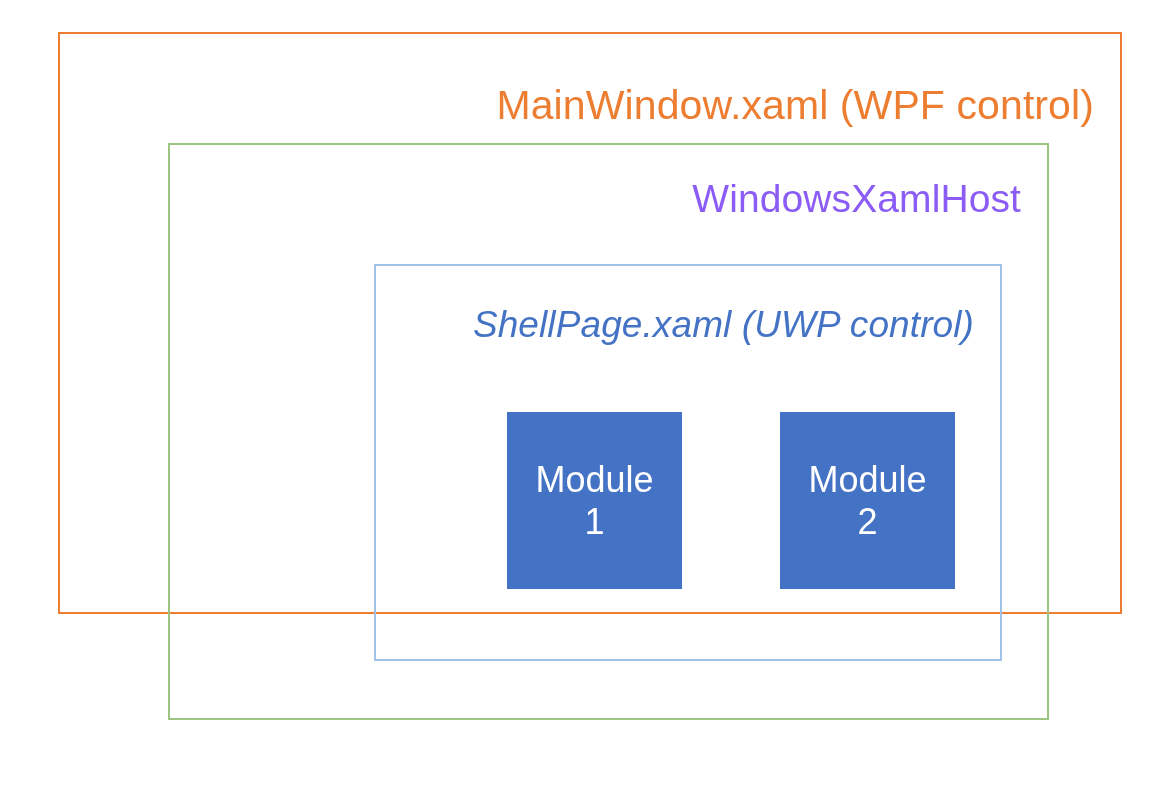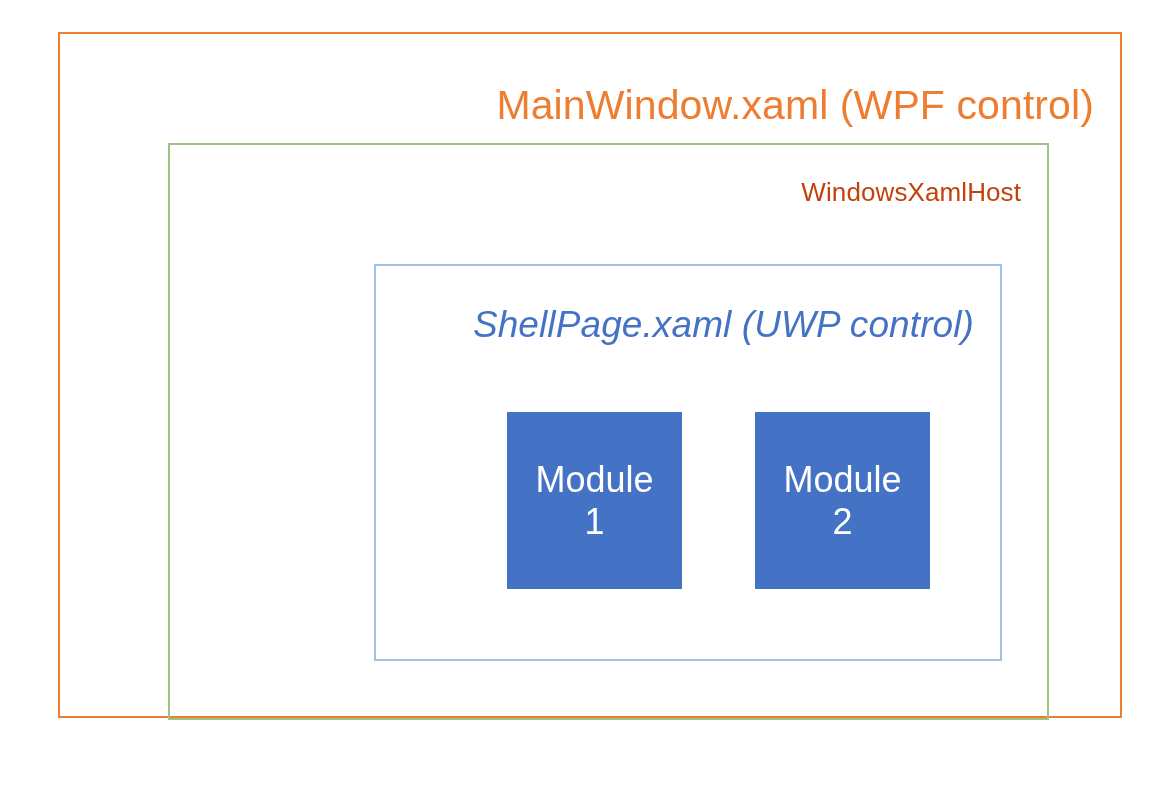--- a/index.html
+++ b/index.html
@@ -24,21 +24,21 @@
     height: 810px;
     background: #ffffff;
   }
 
   
   .box-outer {
     position: absolute;
     left: 58px;
     top: 32px;
     width: 1064px;
-    height: 686px;
+    height: 582px;
     box-sizing: border-box;
     border: 2px solid #ED7D31;
     background: transparent;
   }
 
   
   .box-middle {
     position: absolute;
     left: 108px;   
     top: 109px;    
@@ -69,39 +69,39 @@
     font-weight: 400;
     letter-spacing: 0.1px;
   }
   .label-outer {
     top: 48px;
     font-size: 41px;
     color: #ED7D31;
   }
   .label-middle {
     top: 32px;
-    font-size: 26px;
-    color: #c2410c;
+    font-size: 39px;
+    color: #8b5cf6;
   }
   .label-inner {
     top: 38px;
     font-size: 37px;
     color: #4472C4;
     font-style: italic;
   }
 
   
   .modules-row {
     position: absolute;
     left: 131px;  
     top: 146px;   
     display: flex;
     flex-direction: row;
     align-items: flex-start;
-    gap: 73px;    
+    gap: 98px;    
   }
 
   .module-box {
     width: 175px;
     height: 177px;
     background: #4472C4;
     display: flex;
     flex-direction: column;
     align-items: center;
     justify-content: center;

